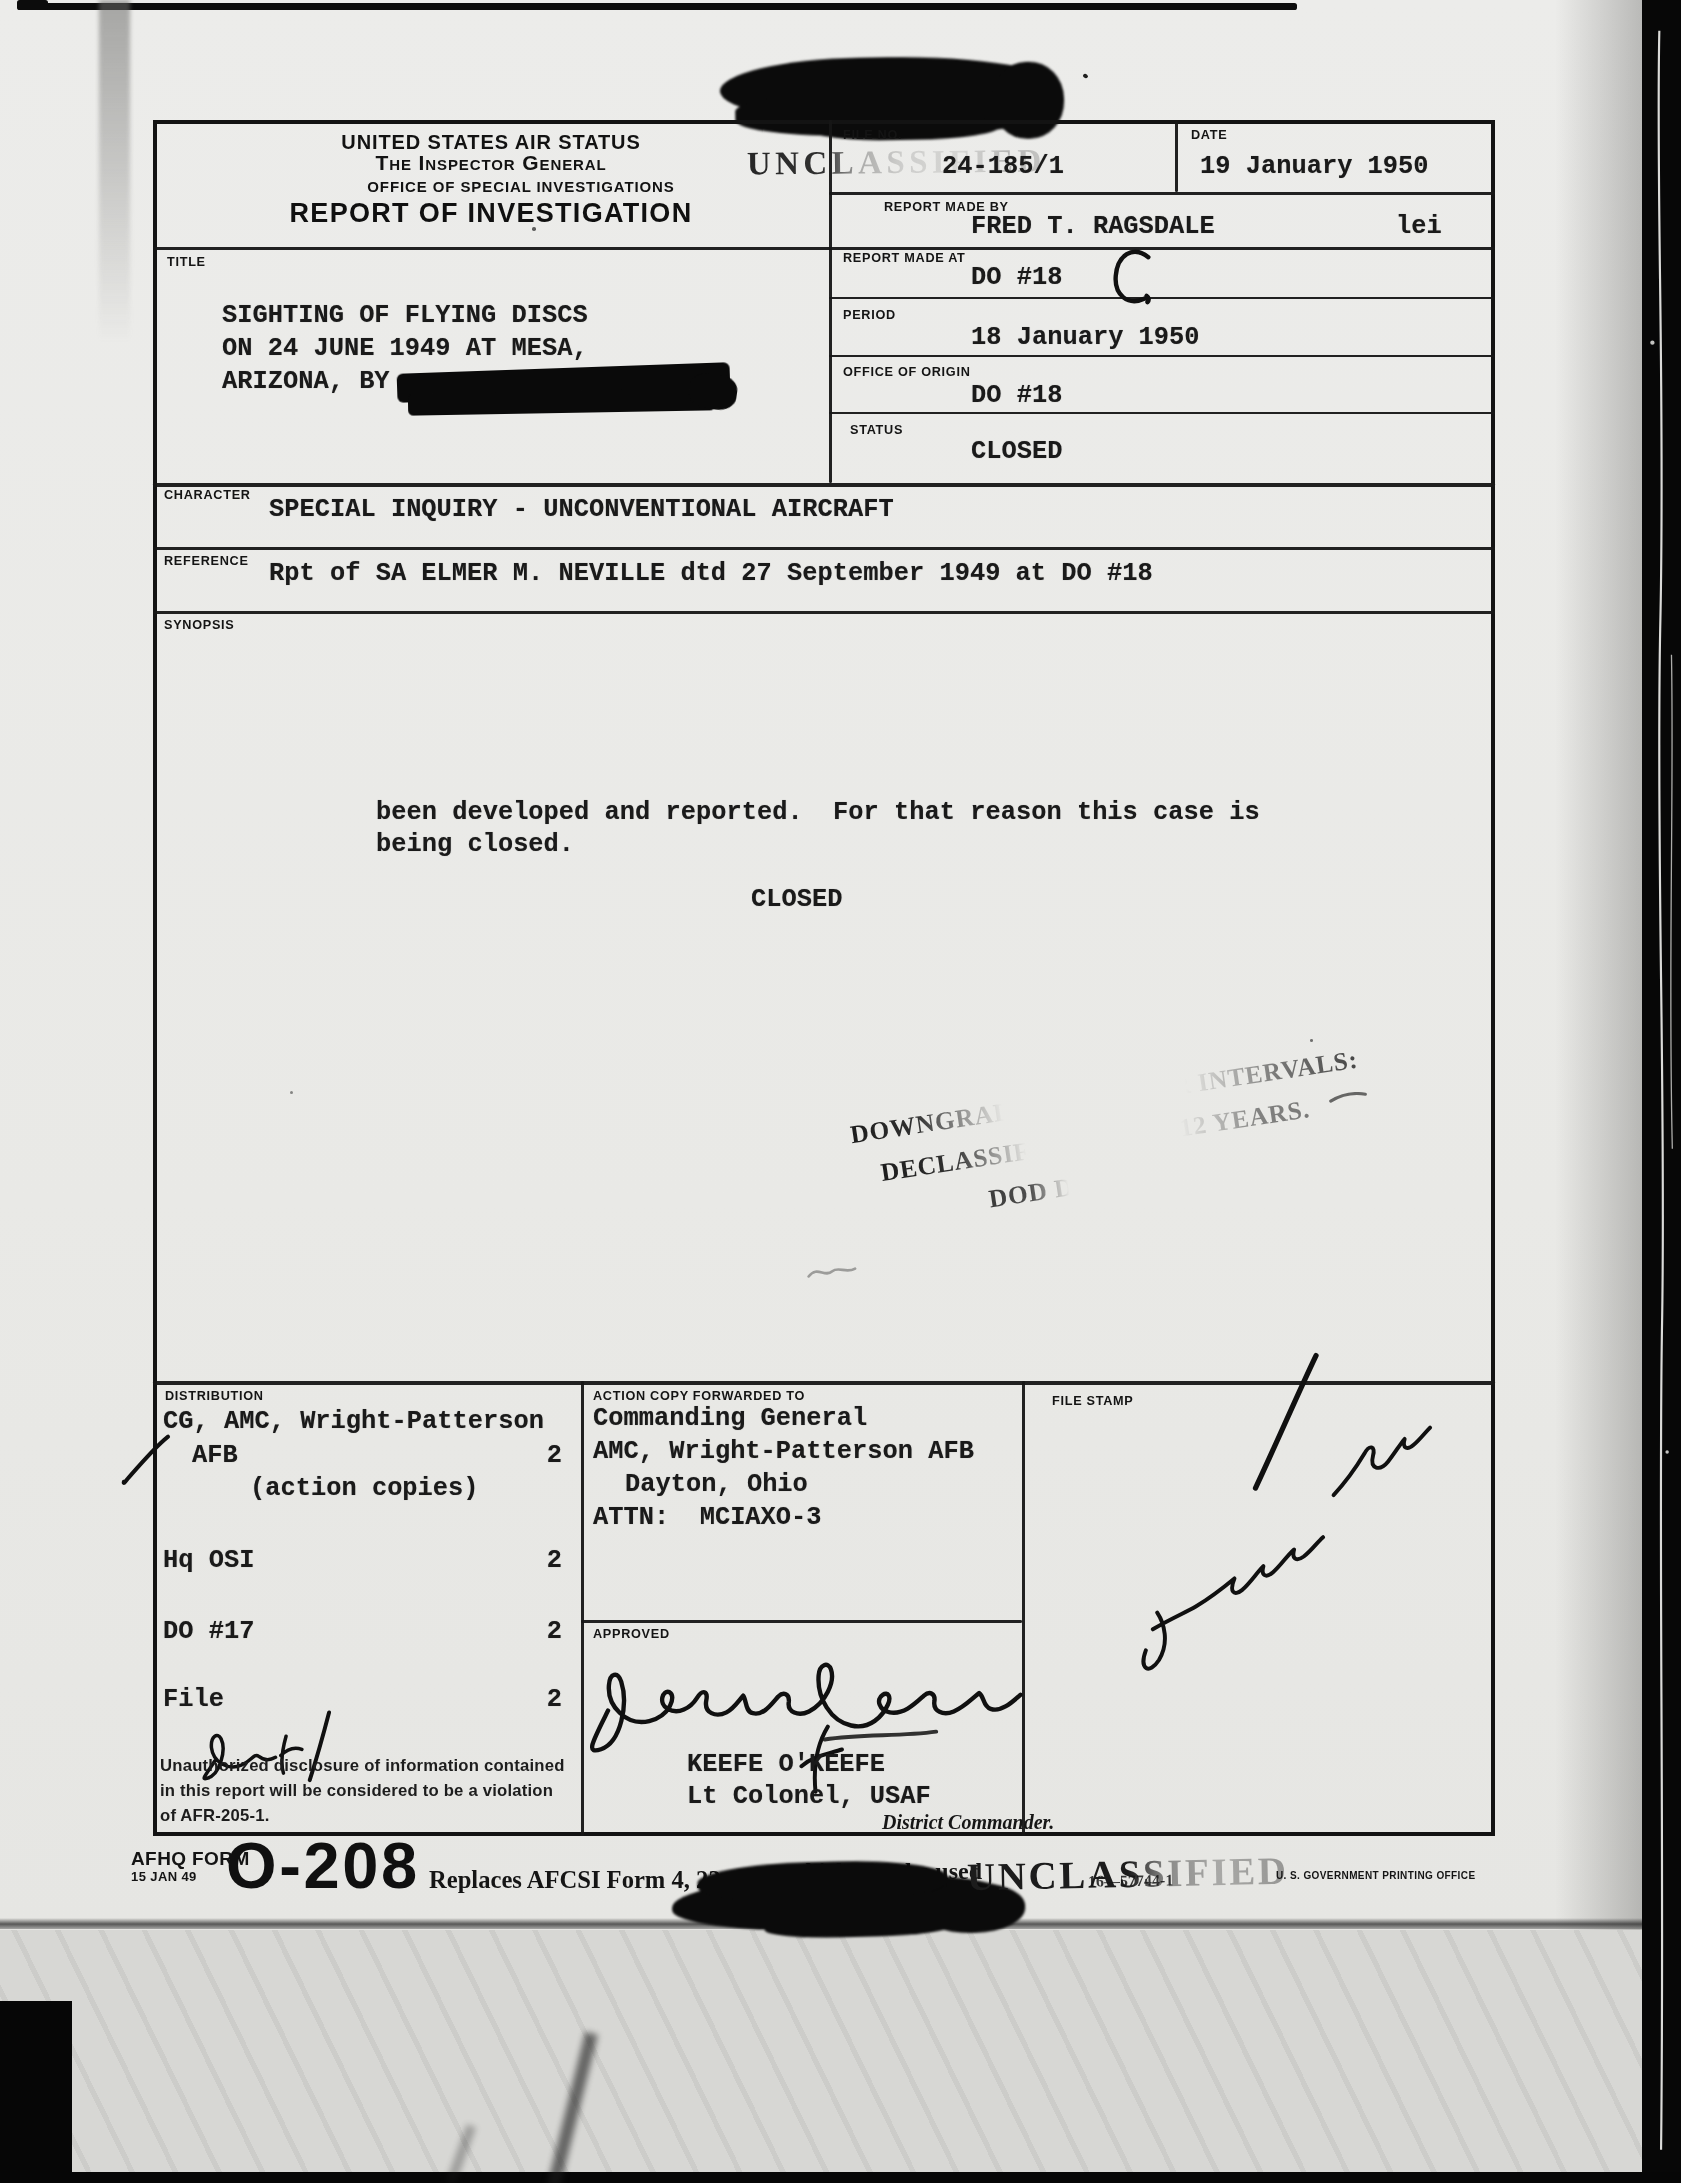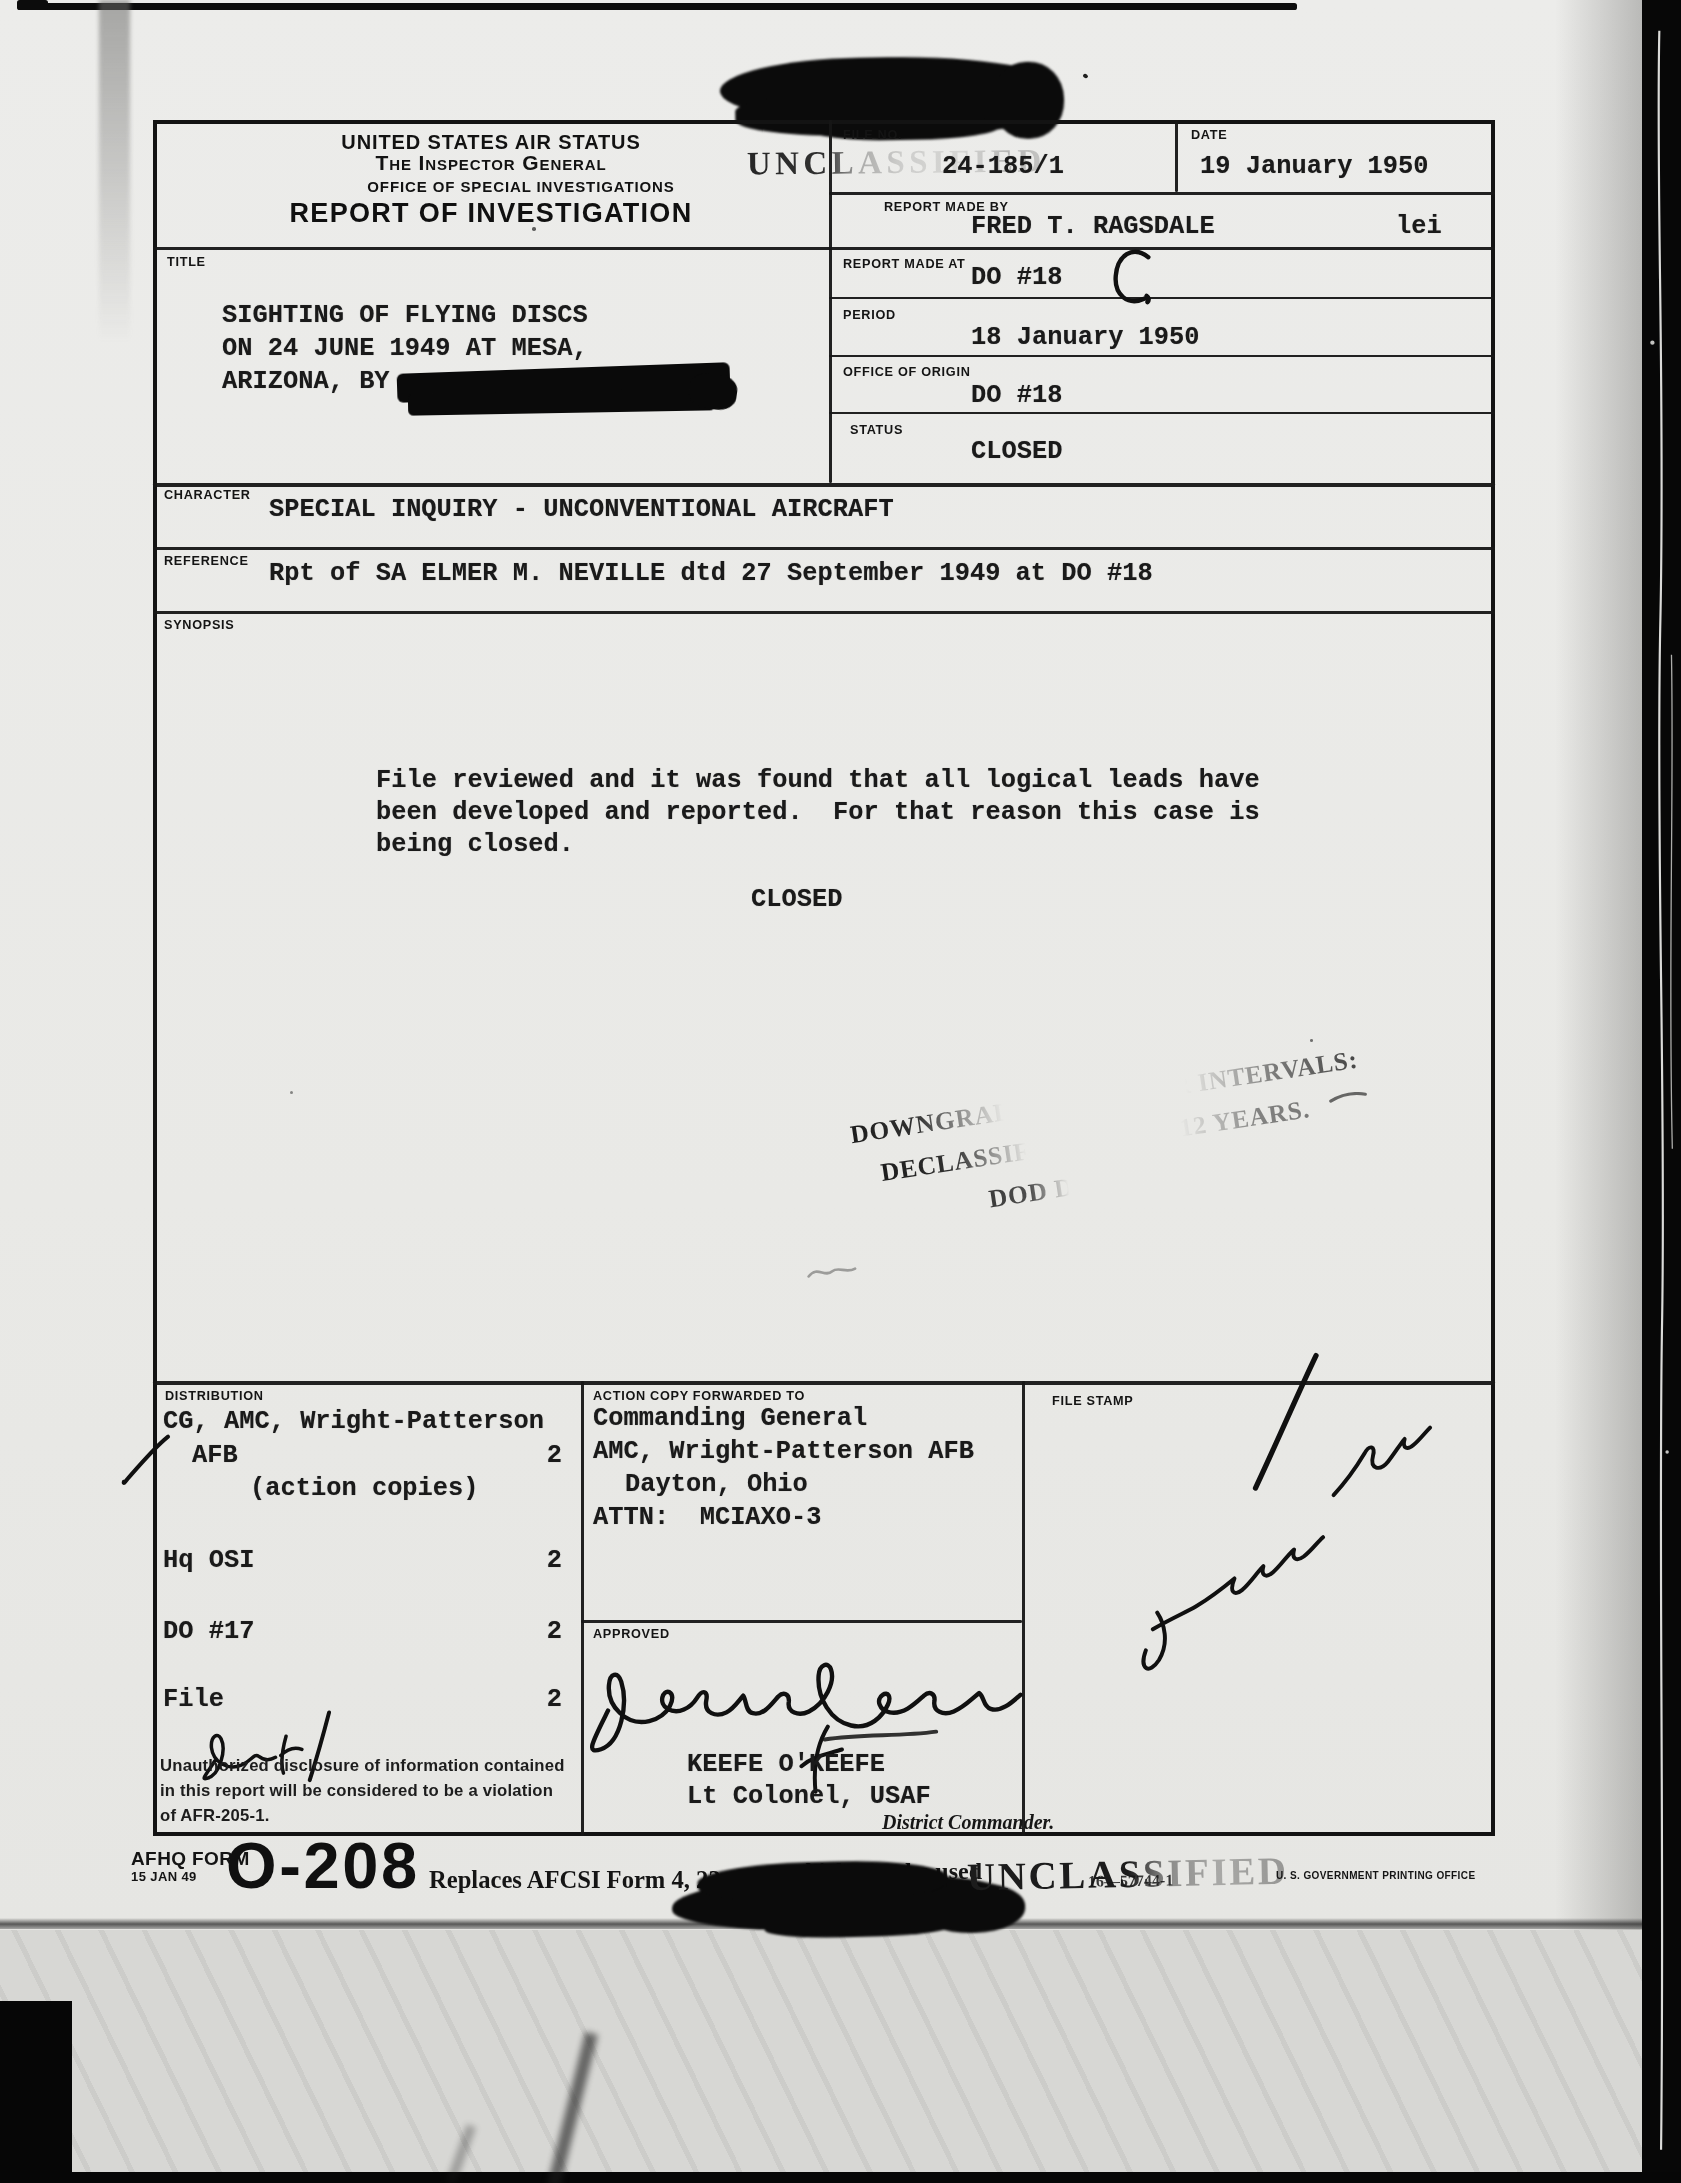--- a/index.html
+++ b/index.html
@@ -114,21 +114,21 @@
 
   <div class="abs label" style="left:843px;top:128px;">FILE NO.</div>
   <div class="abs t" style="left:942px;top:154px;">24-185/1</div>
   <div class="abs label" style="left:1191px;top:128px;">DATE</div>
   <div class="abs t" style="left:1200px;top:154px;">19 January 1950</div>
 
   <div class="abs label" style="left:872px;top:200px;padding-left:12px;">REPORT MADE BY</div>
   <div class="abs t" style="left:971px;top:214px;">FRED T. RAGSDALE</div>
   <div class="abs t" style="left:1396px;top:214px;">lei</div>
 
-  <div class="abs label" style="left:843px;top:257px;text-align:center;">REPORT MADE AT</div>
+  <div class="abs label" style="left:843px;top:251px;text-align:center;">REPORT MADE AT</div>
   <div class="abs t" style="left:971px;top:265px;">DO #18</div>
   <svg class="abs" style="left:1106px;top:244px;" width="53" height="66" aria-label="C" viewBox="0 0 120 150">
     <path class="ink" d="M96,30 C60,2 26,26 22,72 C18,116 50,142 88,124 M92,118 c6,4 6,10 2,14" stroke-width="10"></path>
   </svg>
 
   <div class="abs label" style="left:843px;top:308px;text-align:center;">PERIOD</div>
   <div class="abs t" style="left:971px;top:325px;">18 January 1950</div>
 
   <div class="abs label" style="left:843px;top:365px;">OFFICE OF ORIGIN</div>
   <div class="abs t" style="left:971px;top:383px;">DO #18</div>
@@ -142,21 +142,20 @@
   <div class="abs t" style="left:222px;top:369px;">ARIZONA, BY</div>
   <div class="abs redact" style="left:397px;top:368px;width:333px;height:29px;transform:rotate(-2deg);border-radius:6.1px;"></div>
   <div class="abs redact" style="left:408px;top:391px;width:307px;height:22px;transform:rotate(-1deg);border-radius:5.3px;"></div>
   <div class="abs redact" style="left:689px;top:374px;width:48px;height:35px;transform:rotate(8deg);border-radius:40%;"></div>
 
   <div class="abs label" style="left:164px;top:488px;">CHARACTER</div>
   <div class="abs t" style="left:269px;top:497px;">SPECIAL INQUIRY - UNCONVENTIONAL AIRCRAFT</div>
   <div class="abs label" style="left:164px;top:554px;">REFERENCE</div>
   <div class="abs t" style="left:269px;top:561px;">Rpt of SA ELMER M. NEVILLE dtd 27 September 1949 at DO #18</div>
   <div class="abs label" style="left:164px;top:618px;">SYNOPSIS</div>
-  <div class="abs t" style="left:376px;top:768px;">File reviewed and it was found that all logical leads have</div>
   <div class="abs t" style="left:376px;top:800px;">been developed and reported.  For that reason this case is</div>
   <div class="abs t" style="left:376px;top:832px;">being closed.</div>
   <div class="abs t" style="left:751px;top:887px;">CLOSED</div>
 
   <div class="abs" style="left:831px;top:1123px;width:553px;height:140px;transform:rotate(-8.5deg);transform-origin:left top;">
     <div class="abs stamp-serif m-dg1" style="left:17.6px;top:0;font-size:25.4px;letter-spacing:0.9px;">DOWNGRADED AT 3 YEAR INTERVALS:</div>
     <div class="abs stamp-serif m-dg2" style="left:42px;top:42px;font-size:25.4px;letter-spacing:0.9px;">DECLASSIFIED AFTER 12 YEARS.</div>
     <div class="abs stamp-serif m-dg3" style="left:145px;top:84px;font-size:25.4px;letter-spacing:0.9px;">DOD DIR 5200.10</div>
   </div>
   <svg class="abs" style="left:806px;top:1257px;opacity:.35;" width="57" height="31" viewBox="0 0 130 70">

